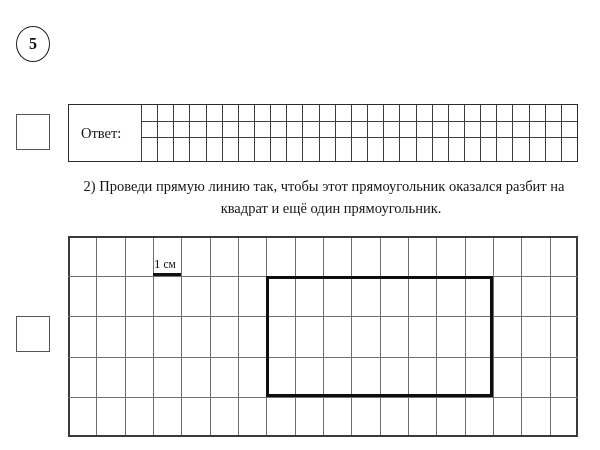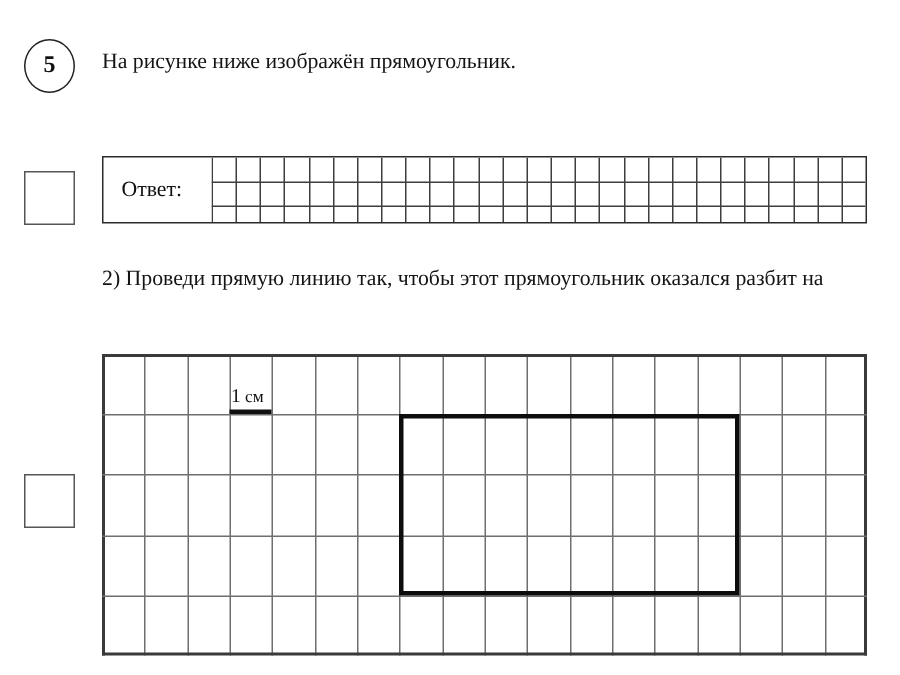--- a/index.html
+++ b/index.html
@@ -64,30 +64,31 @@
   .line.intro   { left: 68px; top: 31px; }
   .line.p1      { left: 68px; top: 73px; }
   .para {
     position: absolute;
     left: 68px;
     top: 176px;
     width: 512px;
     font-size: 14.5px;
     line-height: 1.5;
     color: #141414;
+    text-align: center;
   }
   .para .l2 { display: block; margin-left: 14px; }
 
   
   .answer-strip {
     position: absolute;
     left: 68px;
     top: 104px;
     width: 510px;
-    height: 45px;
+    height: 58px;
     border: 1.5px solid #2b2b2b;
     box-sizing: border-box;
     background: #fff;
   }
   .answer-label {
     position: absolute;
     left: 12px;
     top: 50%;
     transform: translateY(-50%);
     font-size: 14.5px;
@@ -181,21 +182,20 @@
     <span>5</span>
   </div>
 
   <div class="score-box one">
     <span></span>
   </div>
   <div class="score-box two">
     <span></span>
   </div>
 
-  <div class="line intro">На рисунке ниже изображён прямоугольник.</div>
 
 
   <div class="answer-strip">
     <div class="answer-label">Ответ:</div>
     <div class="answer-grid" id="answer-grid">
         <div class="vline" style="left: 0px;"></div>
         <div class="vline" style="left: 16px;"></div>
         <div class="vline" style="left: 32px;"></div>
         <div class="vline" style="left: 48px;"></div>
         <div class="vline" style="left: 65px;"></div>
@@ -221,20 +221,21 @@
         <div class="vline" style="left: 388px;"></div>
         <div class="vline" style="left: 404px;"></div>
         <div class="vline" style="left: 420px;"></div>
         <div class="hline" style="top: 16px;"></div>
         <div class="hline" style="top: 32px;"></div>
       </div>
   </div>
 
   <div class="para">
     <span>2) Проведи прямую линию так, чтобы этот прямоугольник оказался разбит на</span>
+    <span class="l2">квадрат и ещё один прямоугольник.</span>
   </div>
 
   <div class="figure" id="figure-grid">
       <div class="gline-v edge" style="left: 0px;"></div>
       <div class="gline-v" style="left: 28.3333px;"></div>
       <div class="gline-v" style="left: 56.6667px;"></div>
       <div class="gline-v" style="left: 85px;"></div>
       <div class="gline-v" style="left: 113.333px;"></div>
       <div class="gline-v" style="left: 141.667px;"></div>
       <div class="gline-v" style="left: 170px;"></div>

